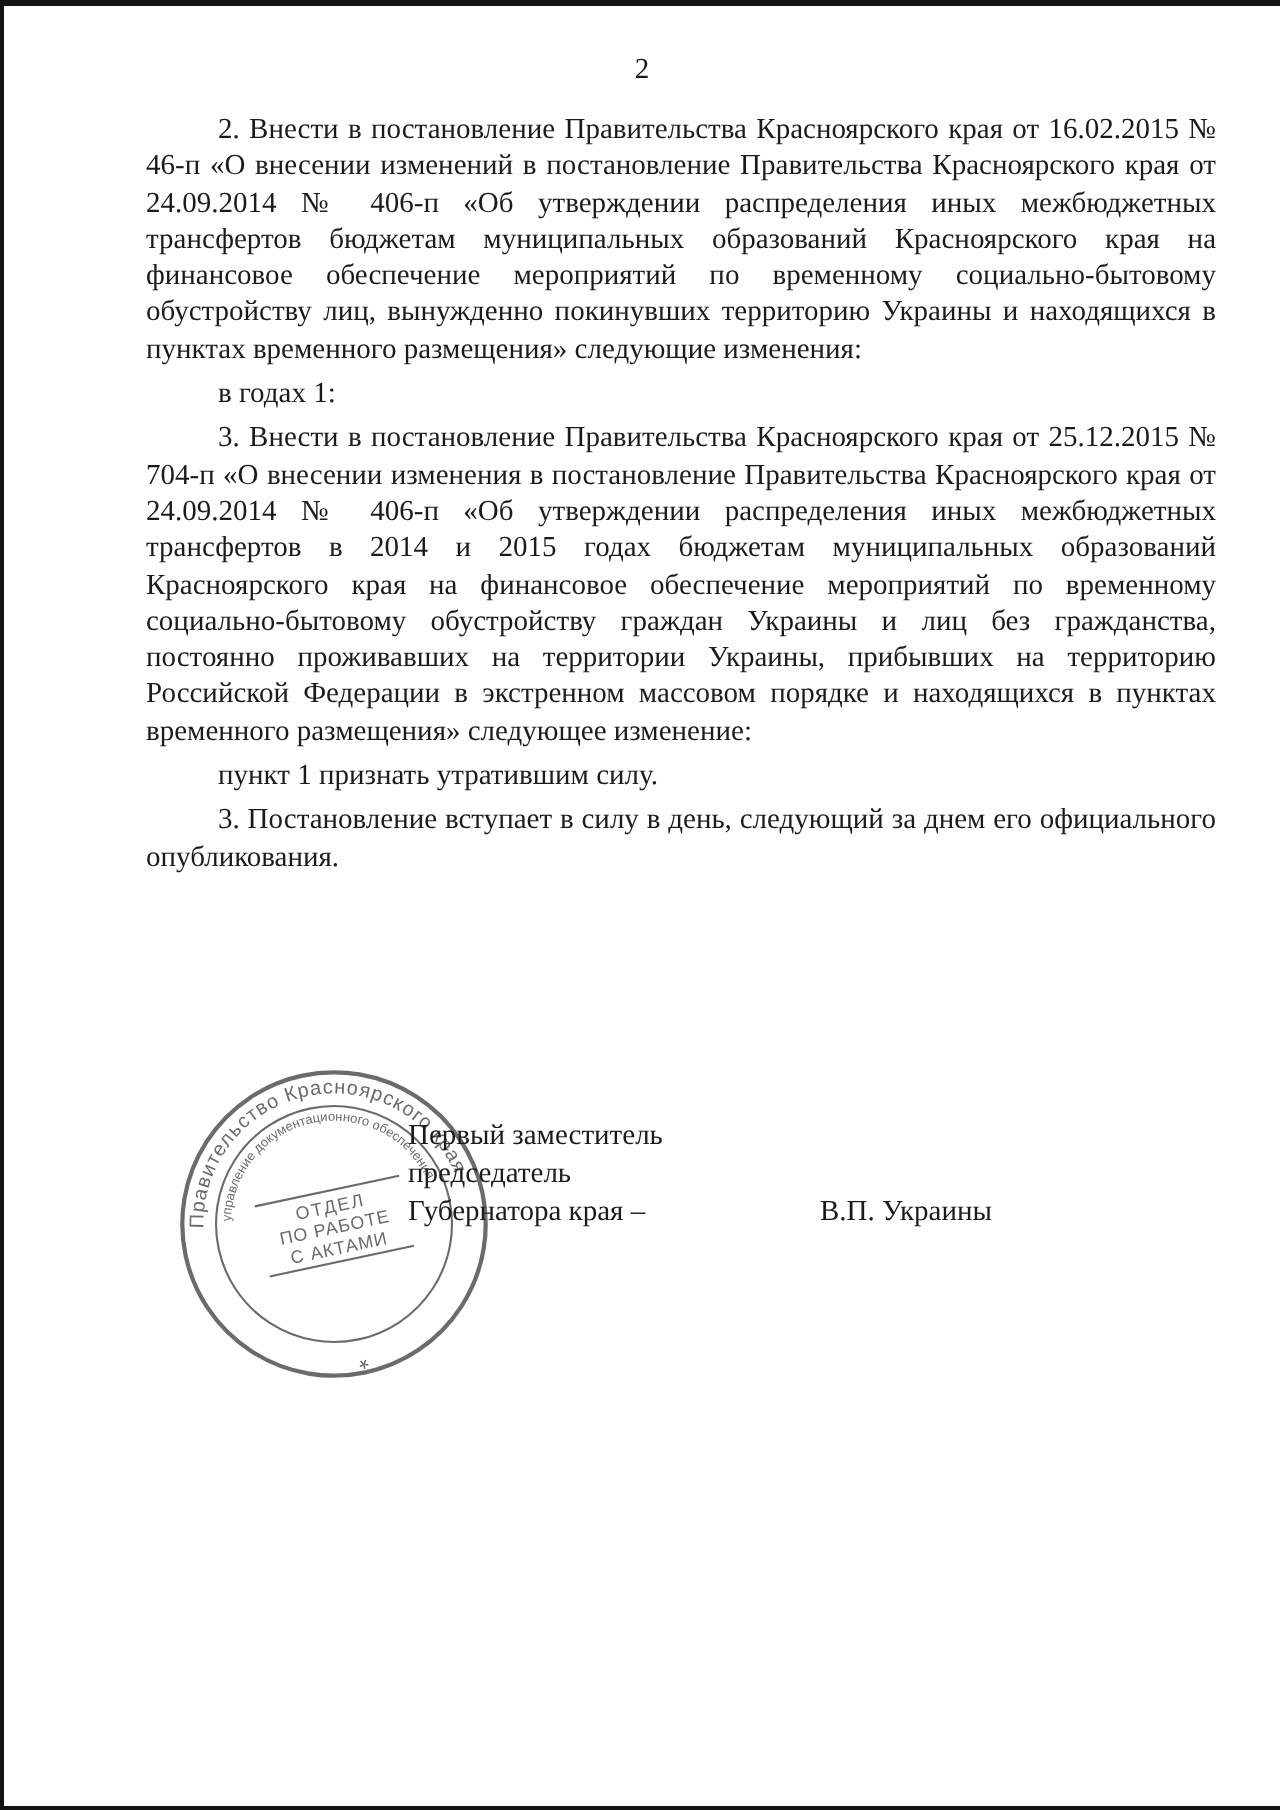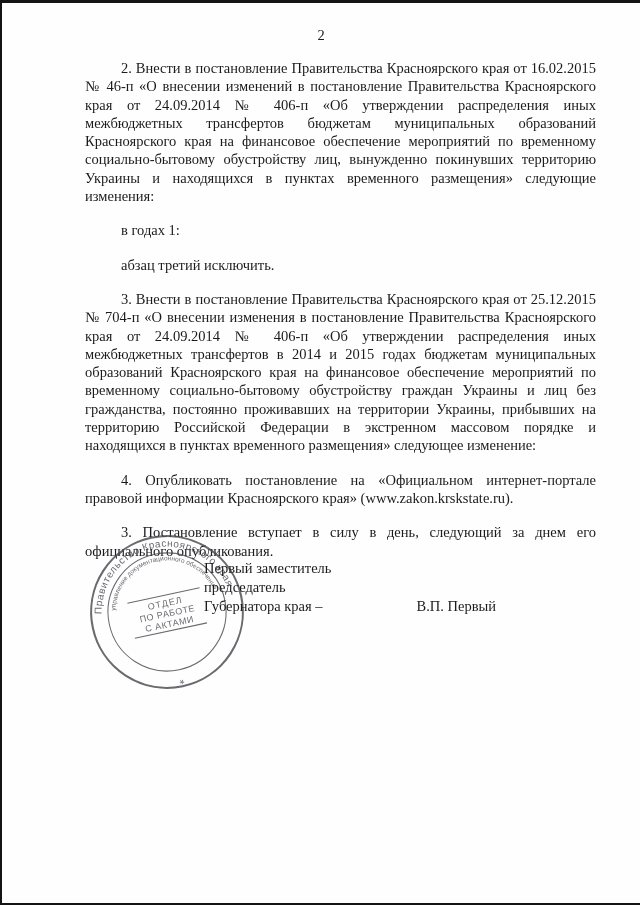--- a/index.html
+++ b/index.html
@@ -26,21 +26,21 @@
     font-size: 14.5px;
     line-height: 16px;
   }
   .body-text {
     margin: 13px 28px 0 67px;
     font-size: 14.5px;
     line-height: 18.3px;
     text-align: justify;
   }
   .body-text p {
-    margin: 16px;
+    margin: 4px;
     text-indent: 36px;
   }
   .stamp {
     position: absolute;
     left: 86px;
     top: 530px;
     width: 158px;
     height: 158px;
     transform: rotate(-12deg);
     opacity: 0.82;
@@ -70,23 +70,22 @@
 </head>
 <body>
 
 <div class="page">
 
   <div class="page-number">2</div>
 
   <div class="body-text">
     <p>2. Внести в постановление Правительства Красноярского края от 16.02.2015 № 46-п «О внесении изменений в постановление Правительства Красноярского края от 24.09.2014 № 406-п «Об утверждении распределения иных межбюджетных трансфертов бюджетам муниципальных образований Красноярского края на финансовое обеспечение мероприятий по временному социально-бытовому обустройству лиц, вынужденно покинувших территорию Украины и находящихся в пунктах временного размещения» следующие изменения:</p>
     <p>в годах 1:</p>
-    <p>абзац третий исключить.</p>
     <p>3. Внести в постановление Правительства Красноярского края от 25.12.2015 № 704-п «О внесении изменения в постановление Правительства Красноярского края от 24.09.2014 № 406-п «Об утверждении распределения иных межбюджетных трансфертов в 2014 и 2015 годах бюджетам муниципальных образований Красноярского края на финансовое обеспечение мероприятий по временному социально-бытовому обустройству граждан Украины и лиц без гражданства, постоянно проживавших на территории Украины, прибывших на территорию Российской Федерации в экстренном массовом порядке и находящихся в пунктах временного размещения» следующее изменение:</p>
-    <p>4. Опубликовать постановление на «Официальном интернет-портале правовой информации Красноярского края» (www.zakon.krskstate.ru).</p>
+    <p>пункт 1 признать утратившим силу.</p>
     <p>3. Постановление вступает в силу в день, следующий за днем его официального опубликования.</p>
   </div>
 
   <div class="stamp">
     <svg viewBox="0 0 150 150">
       <defs>
         <path id="arcOuter" d="M 75,75 m -62,0 a 62,62 0 1,1 124,0 a 62,62 0 1,1 -124,0"></path>
         <path id="arcInner" d="M 75,75 m -49,0 a 49,49 0 1,1 98,0 a 49,49 0 1,1 -98,0"></path>
       </defs>
       <circle cx="75" cy="75" r="72" fill="none" stroke-width="2" stroke="#4a4a50"></circle>
@@ -107,16 +106,16 @@
       <text x="75" y="89.5" text-anchor="middle" font-size="8.5" letter-spacing="0.5" fill="#4a4a50">С АКТАМИ</text>
     </svg>
   </div>
 
   <div class="signature">
     <div class="sig-left">
       <div>Первый заместитель</div>
       <div>председатель</div>
       <div>Губернатора края –</div>
     </div>
-    <div class="sig-name">В.П. Первый</div>
+    <div class="sig-name">В.П. Украины</div>
   </div>
 
 </div>
 
 </body></html>

